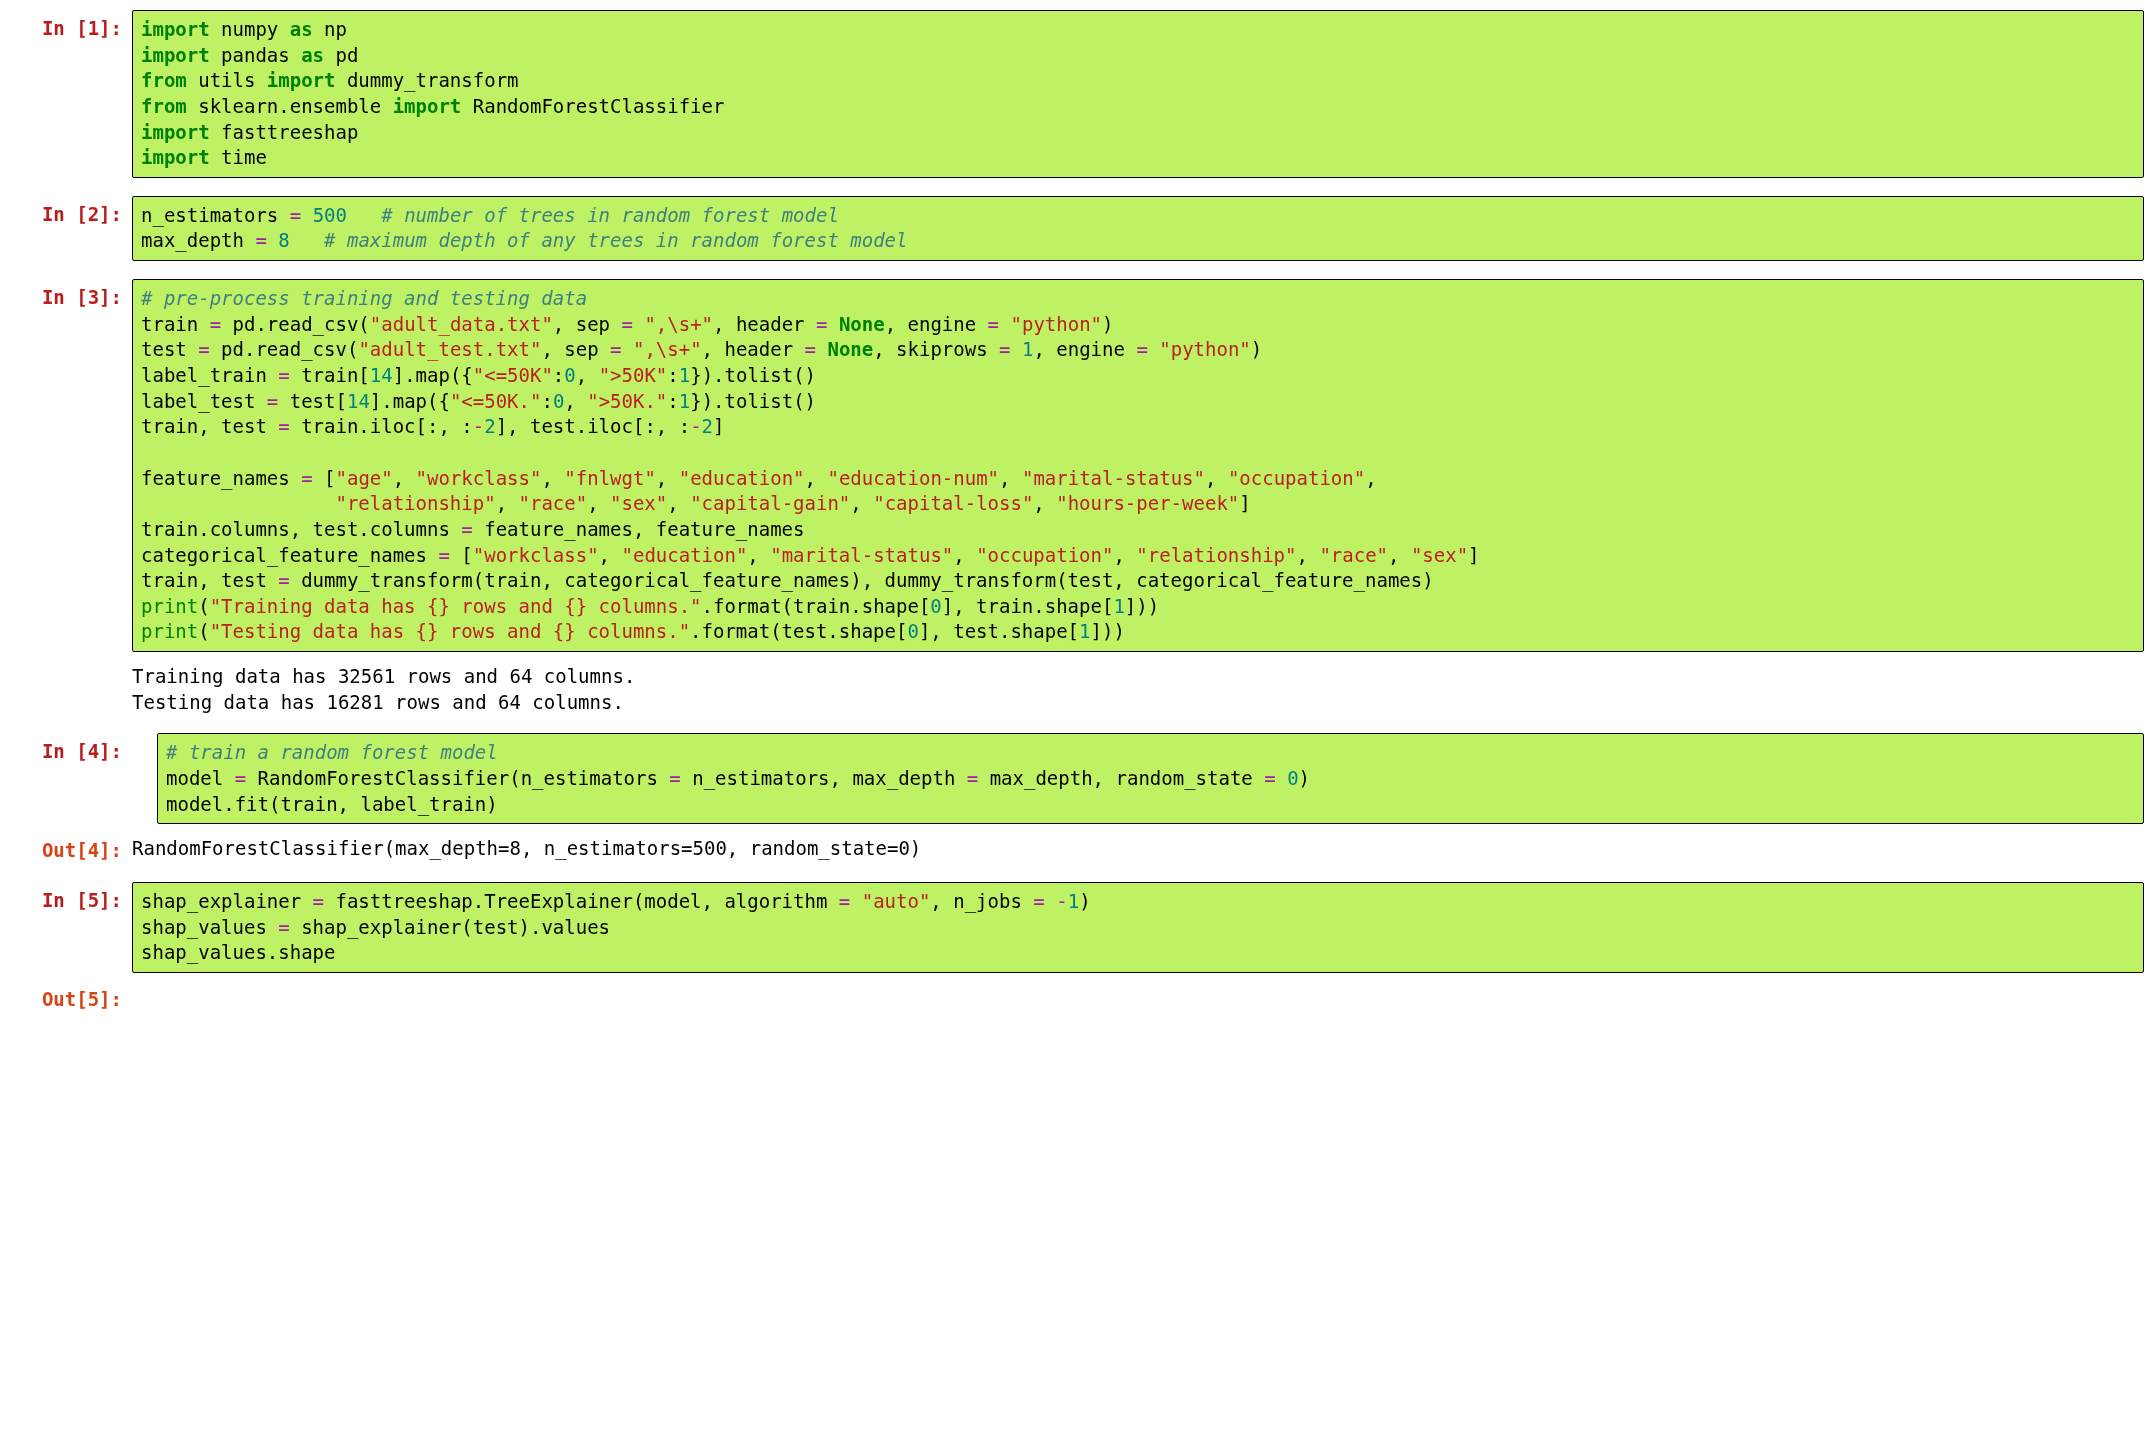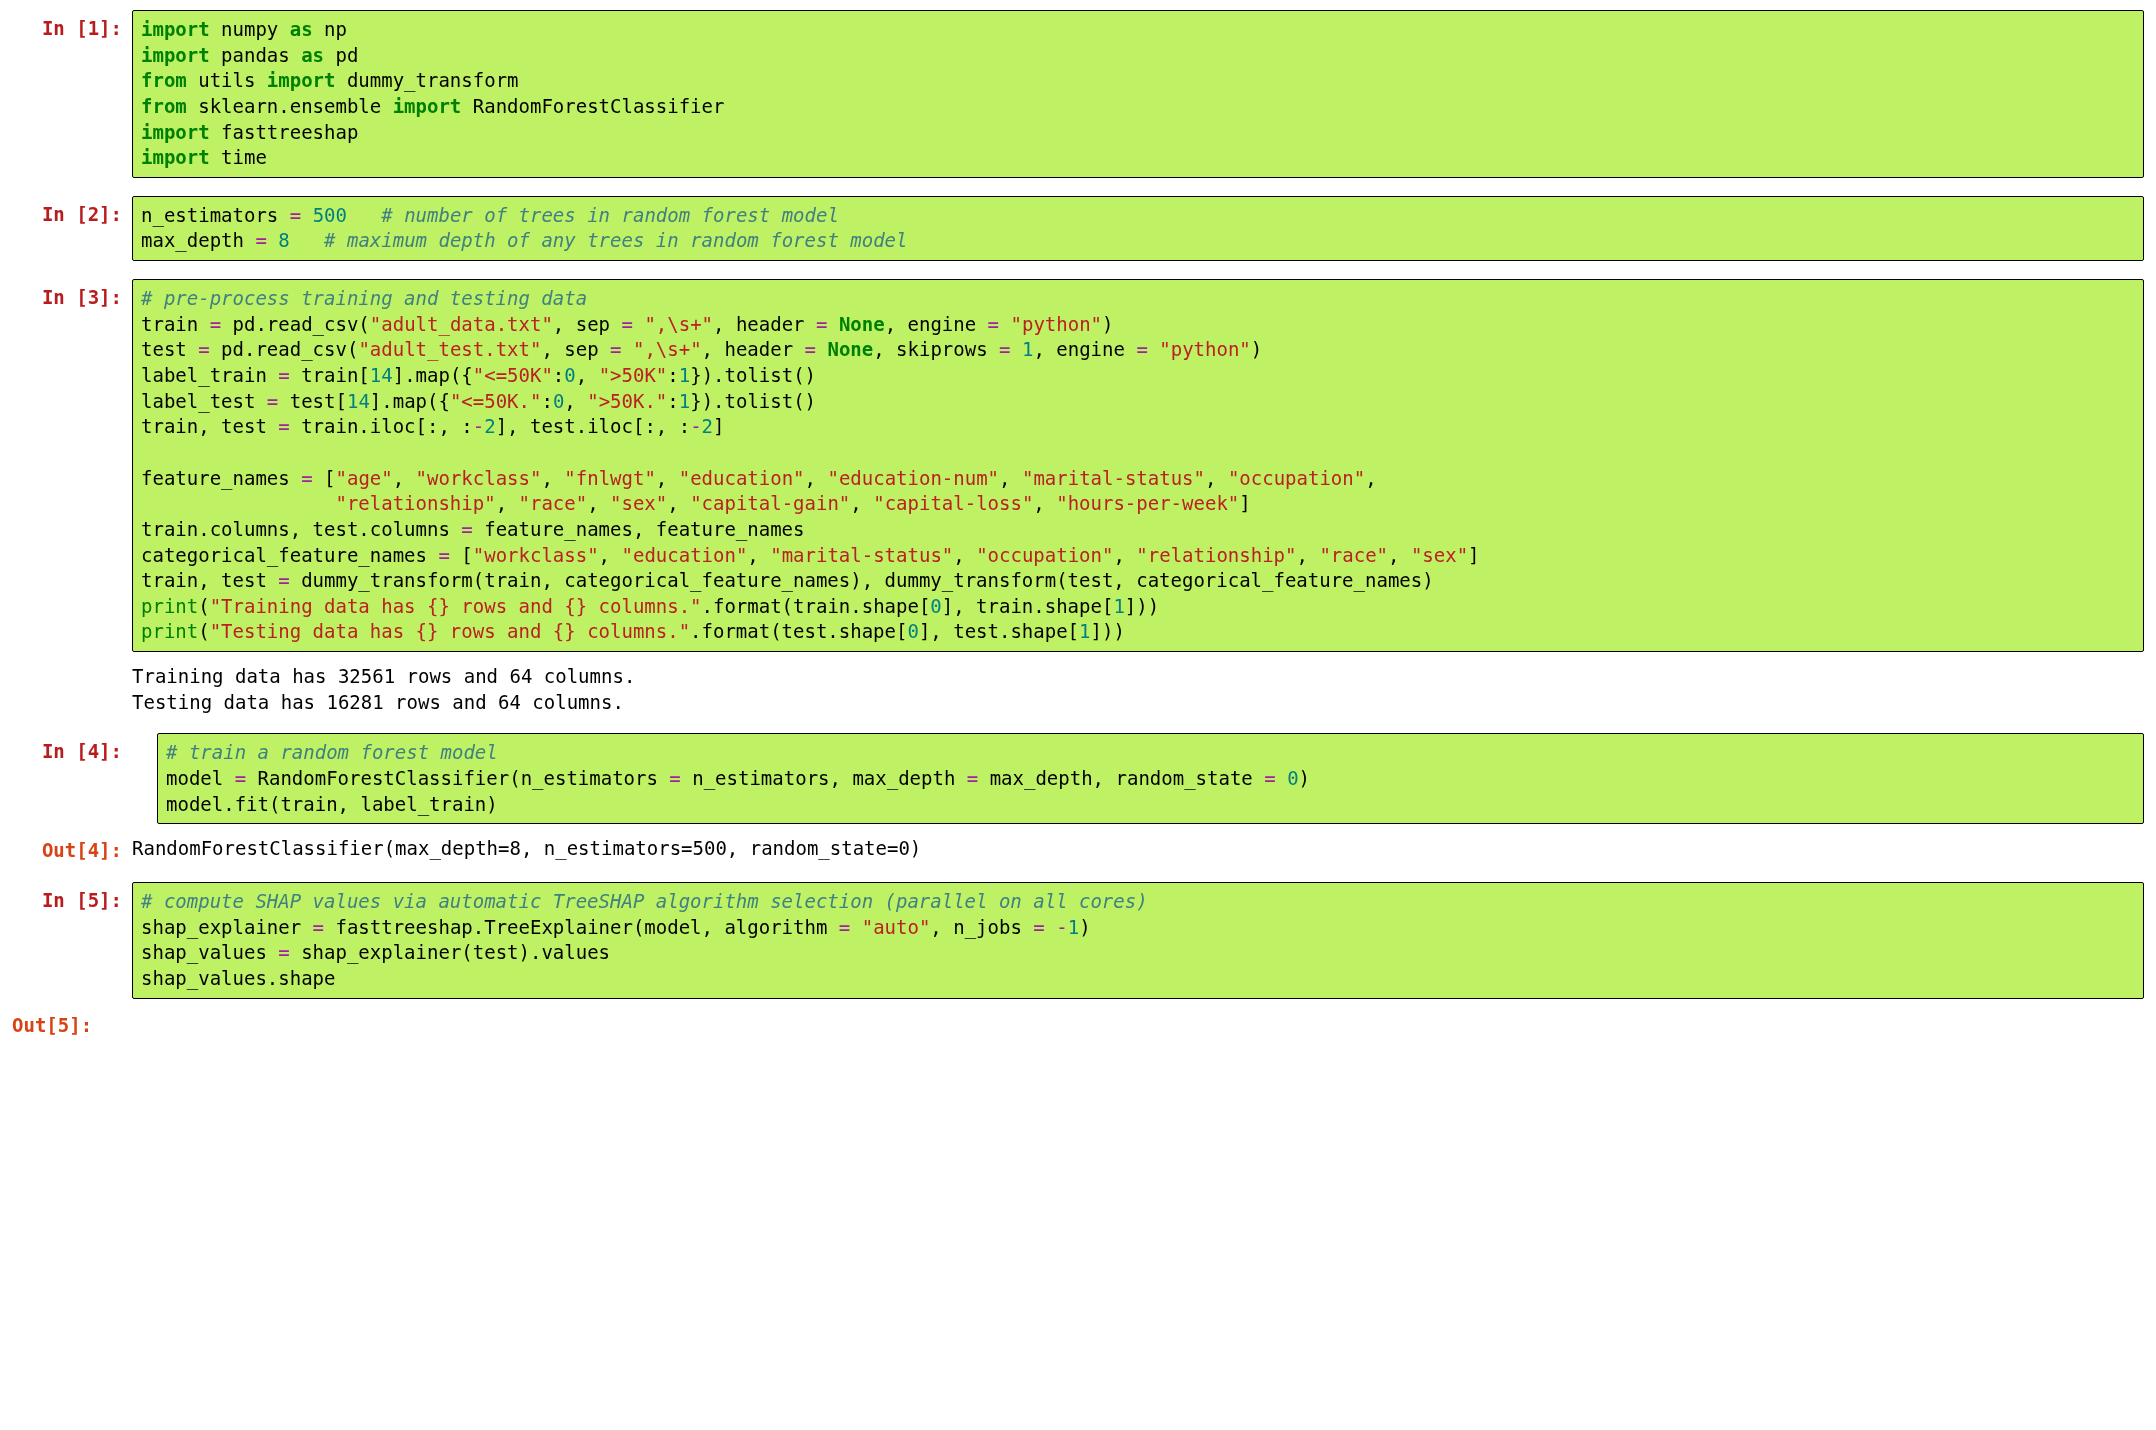--- a/index.html
+++ b/index.html
@@ -126,23 +126,23 @@
   <div class="prompt prompt-out">Out[4]:</div>
   <div class="cell-body output-text">
     <pre>RandomForestClassifier(max_depth=8, n_estimators=500, random_state=0)</pre>
   </div>
 </div>
 
 <div class="cell" style="margin-bottom:8px;">
   <div class="prompt prompt-in">In [5]:</div>
   <div class="cell-body">
     <div class="code-box">
-      <pre><span class="cmt"># compute SHAP values via automatic TreeSHAP algorithm selection (parallel on all cores)</span>
+      <pre>
 shap_explainer <span class="op">=</span> fasttreeshap.TreeExplainer(model, algorithm <span class="op">=</span> <span class="str">"auto"</span>, n_jobs <span class="op">=</span> <span class="op">-</span><span class="num">1</span>)
 shap_values <span class="op">=</span> shap_explainer(test).values
 shap_values.shape</pre>
     </div>
   </div>
 </div>
 
-<div class="cell" style="margin-bottom:4px;flex-direction:column;">
+<div class="cell" style="margin-bottom:4px;">
   <div class="prompt prompt-out">Out[5]:</div>
 </div>
 
 </body></html>

